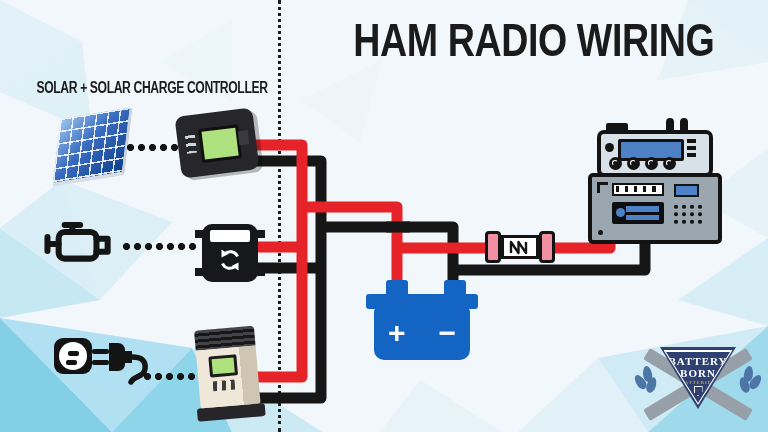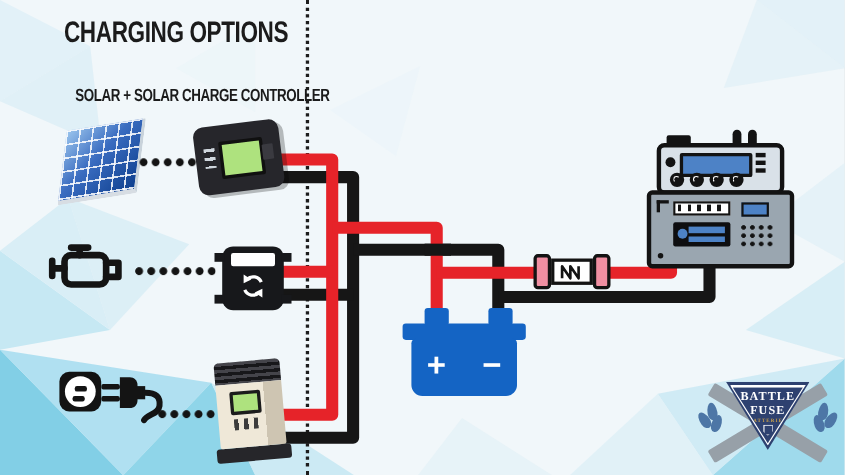--- a/index.html
+++ b/index.html
@@ -4,21 +4,21 @@
 <style>
   html,body{margin:0;padding:0;background:#ccc;}
   .canvas{position:relative;width:768px;height:432px;overflow:hidden;background:#f0f6f9;font-family:"Liberation Sans",sans-serif;color:var(--text-dark,#1b1b1b);}
   .abs{position:absolute;}
   svg{display:block;}
   
   .cond{display:inline-block;transform:scaleX(.76);white-space:nowrap;letter-spacing:-.5px;font-weight:bold;}
   .h-left{top:14px;left:20px;width:280px;text-align:center;font-size:27px;}
   .h-main{top:12px;left:300px;width:468px;text-align:center;font-size:47px;}
   .h-main .cond{transform:scaleX(.8);}
-  .opt-label{width:280px;text-align:center;font-size:16px;padding-left:32px;}
+  .opt-label{width:280px;text-align:center;font-size:16px;}
   .lbl1{top:79px;left:0;}
   .lbl2{top:187px;left:0;}
   .lbl3{top:295px;left:0;}
   .divider{top:0;left:278px;height:432px;width:0;border-left:3px dotted #1d1d1d;}
   .wires{top:0;left:0;}
   .wires path{fill:none;stroke-width:11;stroke-linejoin:round;stroke-linecap:butt;}
   .wb{stroke:var(--wire-black,#161616);}
   .wr{stroke:var(--wire-red,#e62329);}
   .dotrow{height:9px;background-image:radial-gradient(circle at 4.5px 4.5px,#141414 3.2px,transparent 3.9px);background-size:11px 9px;background-repeat:repeat-x;}
   
@@ -137,21 +137,21 @@
     <path class="wb" d="M254 268 L321 268"></path>
     <path class="wb" d="M321 227 L453 227 L453 288"></path>
     <path class="wb" d="M453 270 L645 270 L645 234"></path>
     <path class="wr" d="M246 145 L302 145 L302 377 L250 377"></path>
     <path class="wr" d="M254 247 L302 247"></path>
     <path class="wr" d="M302 207 L397 207 L397 288"></path>
     <path class="wr" d="M397 248 L610 248 L610 234"></path>
     <path class="wb" d="M386 227 L410 227"></path>
   </svg>
 
-  <div class="abs h-left"><span class="cond">CHARGING OPTIONS</span></div>
+  <div class="abs h-main"><span class="cond">HAM RADIO WIRING</span></div>
 
   <div class="abs opt-label lbl1"><span class="cond">SOLAR + SOLAR CHARGE CONTROLLER</span></div>
   <div class="abs solar"></div>
   <div class="abs dotrow" style="top:143px;left:126px;width:62px;"></div>
   <div class="abs ctrl">
     <span class="scr"></span>
     <span class="btns"></span>
     <span class="mini"></span>
   </div>
 
@@ -266,20 +266,20 @@
         <i></i>
       </span>
     <span class="leaf r">
         <i></i>
         <i></i>
         <i></i>
       </span>
     <div class="tri outer"></div>
     <div class="tri white"></div>
     <div class="tri inner">
-      <div class="w1">BATTLE</div>
-      <div class="w2">FUSE</div>
+      <div class="w1">BATTERY</div>
+      <div class="w2">BORN</div>
       <div class="w3">BATTERIES</div>
       <div class="shield"></div>
     </div>
   </div>
 
 </div>
 
 </body></html>

